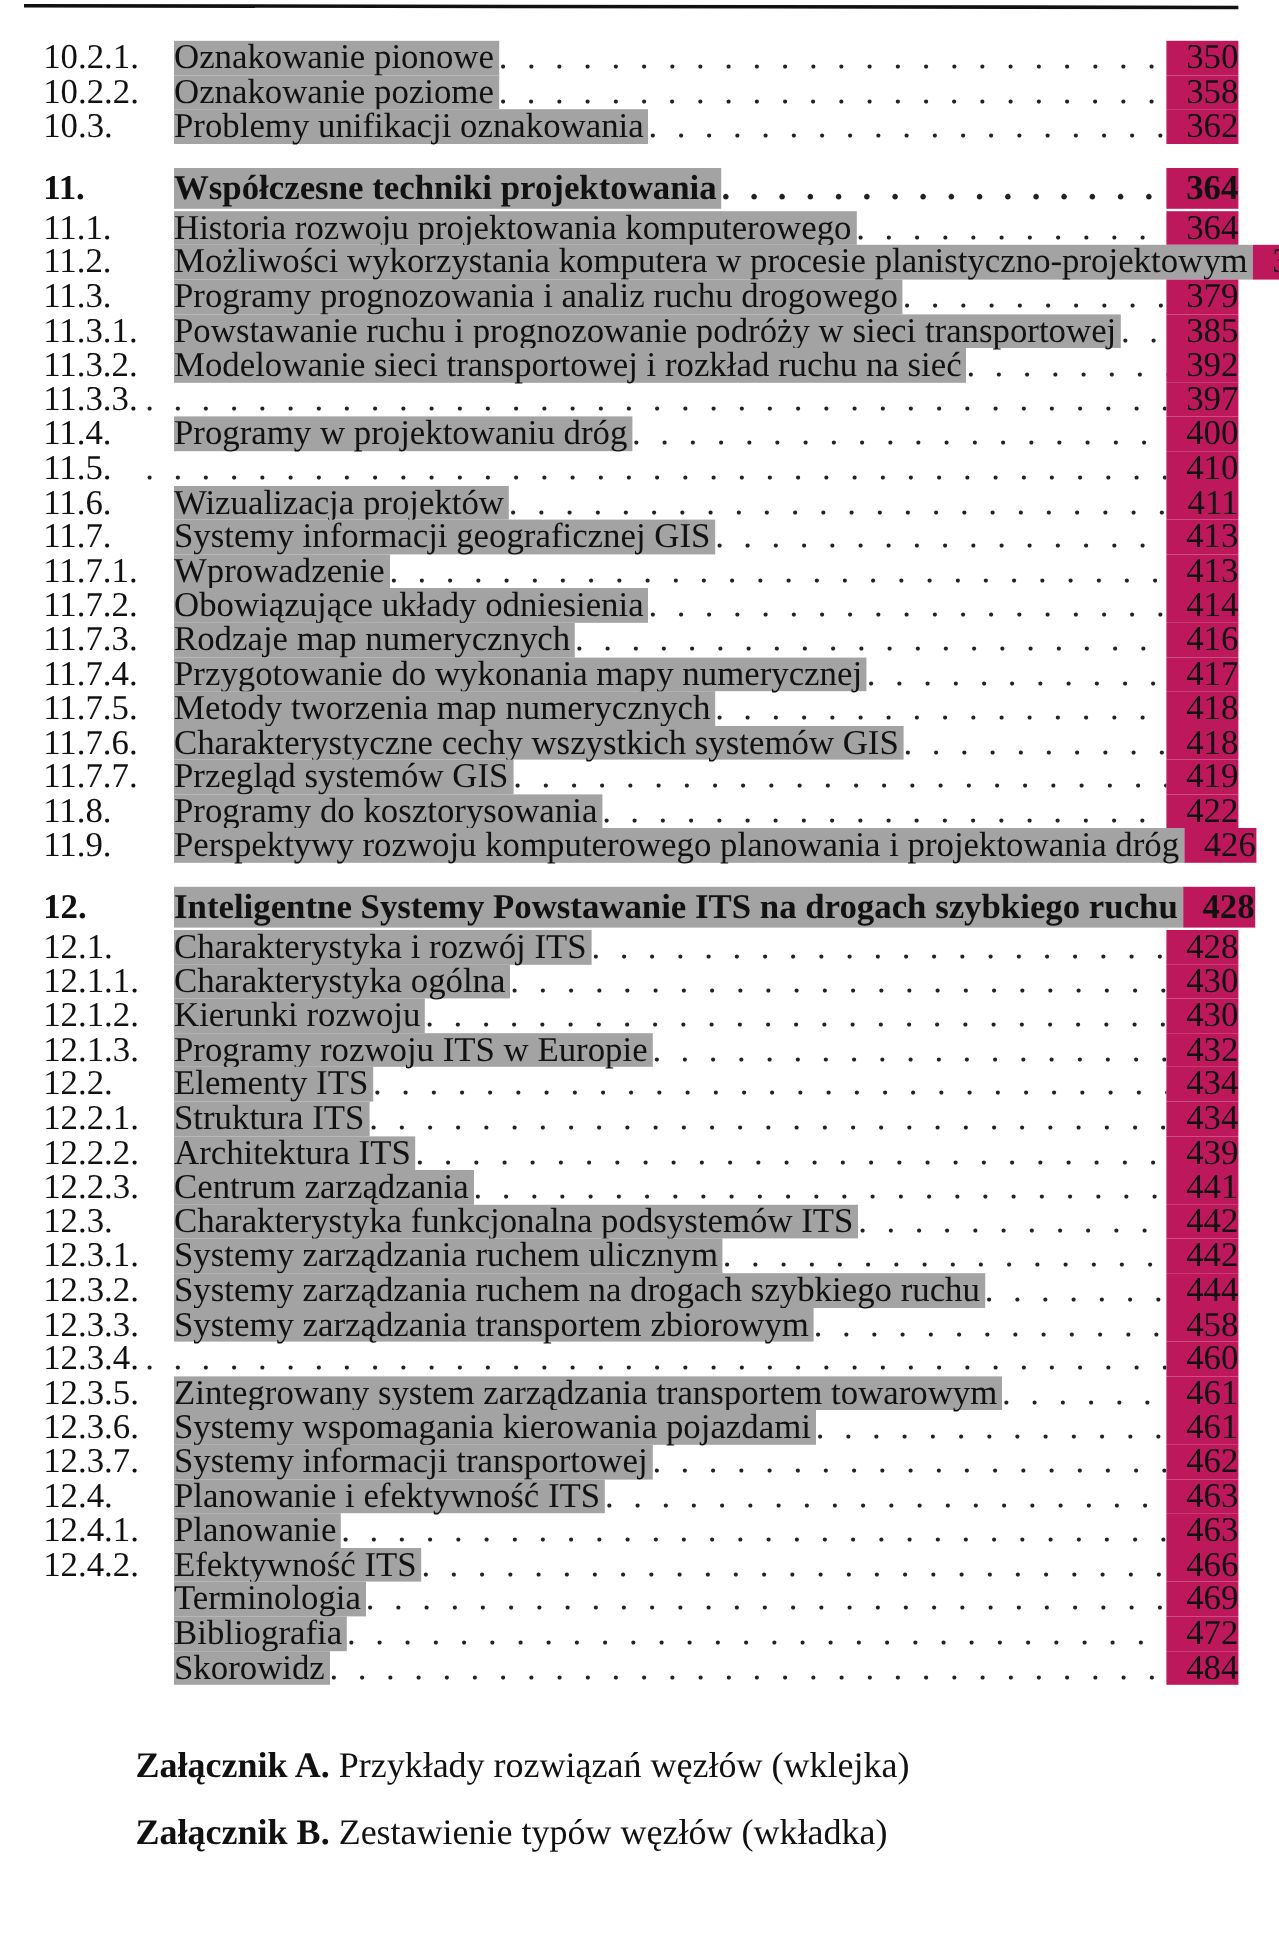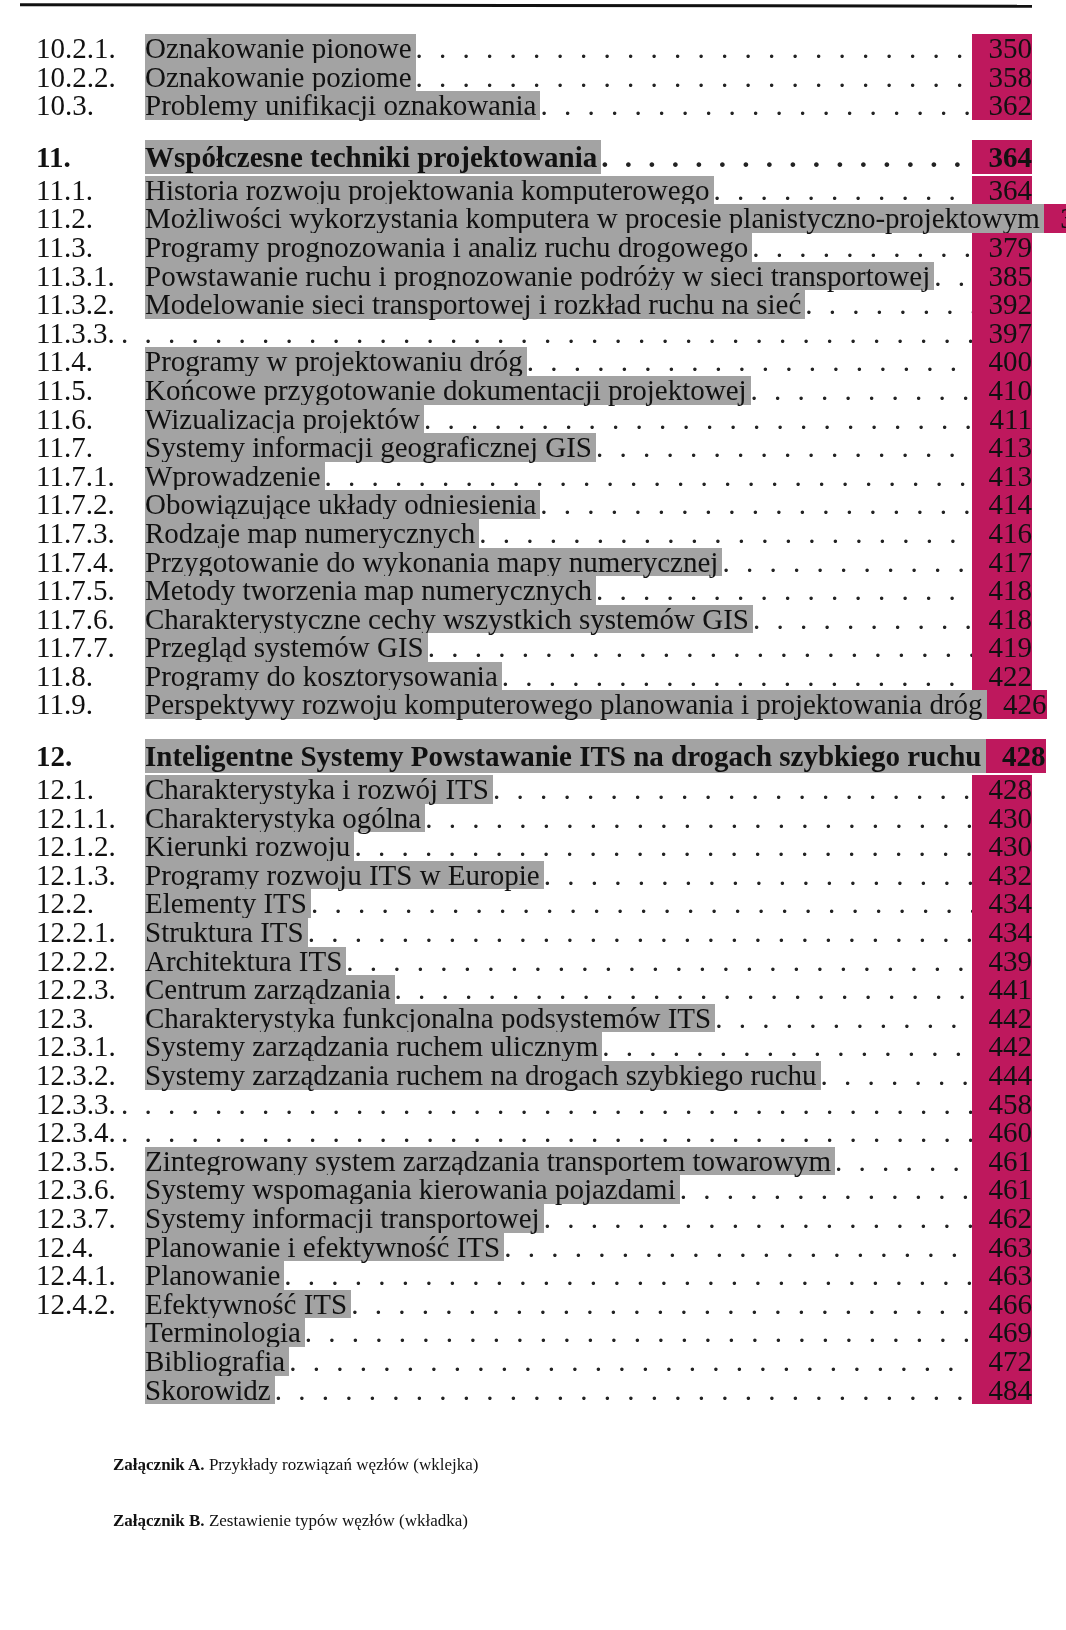--- a/index.html
+++ b/index.html
@@ -11,21 +11,21 @@
   .row { position: relative; height: 28.6px; line-height: 28.6px; font-size: 29px;
          display: flex; align-items: baseline; white-space: nowrap; }
   .num { width: 85px; flex: 0 0 85px; }
   .title { flex: 0 1 auto; background: #a3a3a3; padding-right: 4px; z-index: 1; margin-left: 24px; }
   .leader { flex: 1 1 auto; overflow: hidden; letter-spacing: 0; color: #222;
             position: relative; }
   .leader::before { content: ". . . . . . . . . . . . . . . . . . . . . . . . . . . . . . . . . . . . . . . . . . . . . . . . . . . . . . . . . . . . . . . . . . . . . . . . . . ";
                     word-spacing: 9px; }
   .page { flex: 0 0 56px; text-align: right; background: #be185d; padding-left: 4px; z-index: 1; }
   .row.chapter { font-weight: bold; height: 34px; line-height: 34px; margin-top: 20px; margin-bottom: 2px; align-items: center; }
-  .annex { position: absolute; left: 113px; font-size: 17px; }
+  .annex { position: absolute; left: 113px; font-size: 30px; }
   .annex b { font-weight: bold; }
 </style>
 </head>
 <body>
 
 <div class="top-rule"></div>
 
 <div class="toc" id="toc">
     <div class="row">
       <span class="num">10.2.1.</span>
@@ -87,21 +87,20 @@
       <span class="page">397</span>
     </div>
     <div class="row">
       <span class="num">11.4.</span>
       <span class="title">Programy w projektowaniu dróg</span>
       <span class="leader"></span>
       <span class="page">400</span>
     </div>
     <div class="row">
       <span class="num">11.5.</span>
-      <span class="title">Końcowe przygotowanie dokumentacji projektowej</span>
       <span class="leader"></span>
       <span class="page">410</span>
     </div>
     <div class="row">
       <span class="num">11.6.</span>
       <span class="title">Wizualizacja projektów</span>
       <span class="leader"></span>
       <span class="page">411</span>
     </div>
     <div class="row">
@@ -231,20 +230,21 @@
       <span class="page">442</span>
     </div>
     <div class="row">
       <span class="num">12.3.2.</span>
       <span class="title">Systemy zarządzania ruchem na drogach szybkiego ruchu</span>
       <span class="leader"></span>
       <span class="page">444</span>
     </div>
     <div class="row">
       <span class="num">12.3.3.</span>
+      <span class="title">Systemy zarządzania transportem zbiorowym</span>
       <span class="leader"></span>
       <span class="page">458</span>
     </div>
     <div class="row">
       <span class="num">12.3.4.</span>
       <span class="leader"></span>
       <span class="page">460</span>
     </div>
     <div class="row">
       <span class="num">12.3.5.</span>

